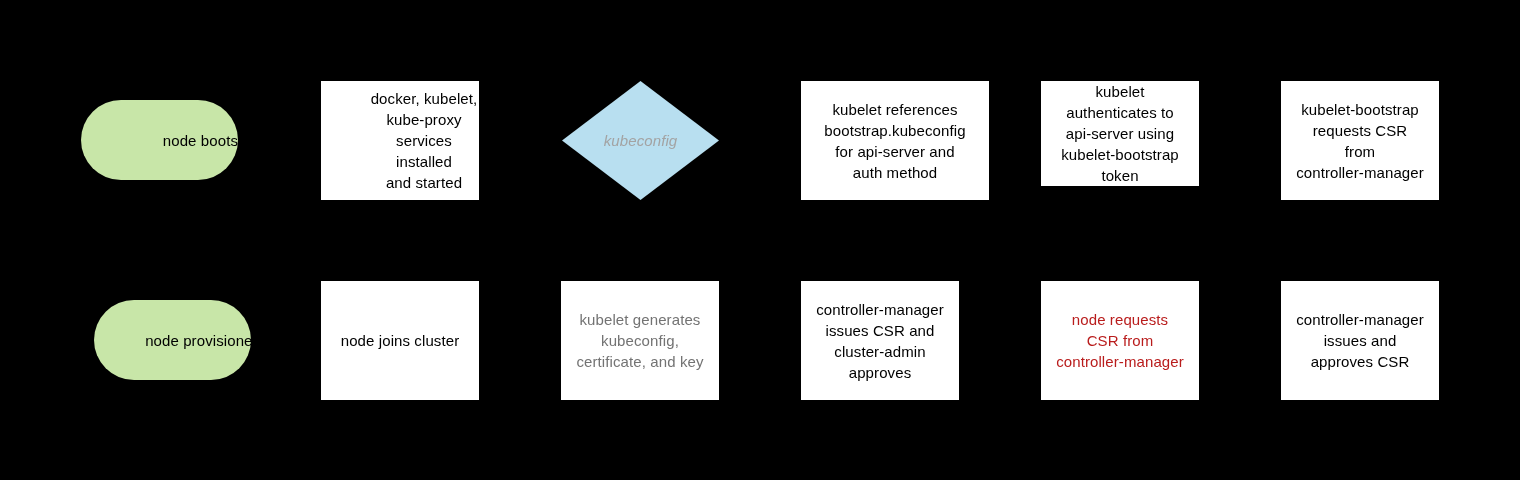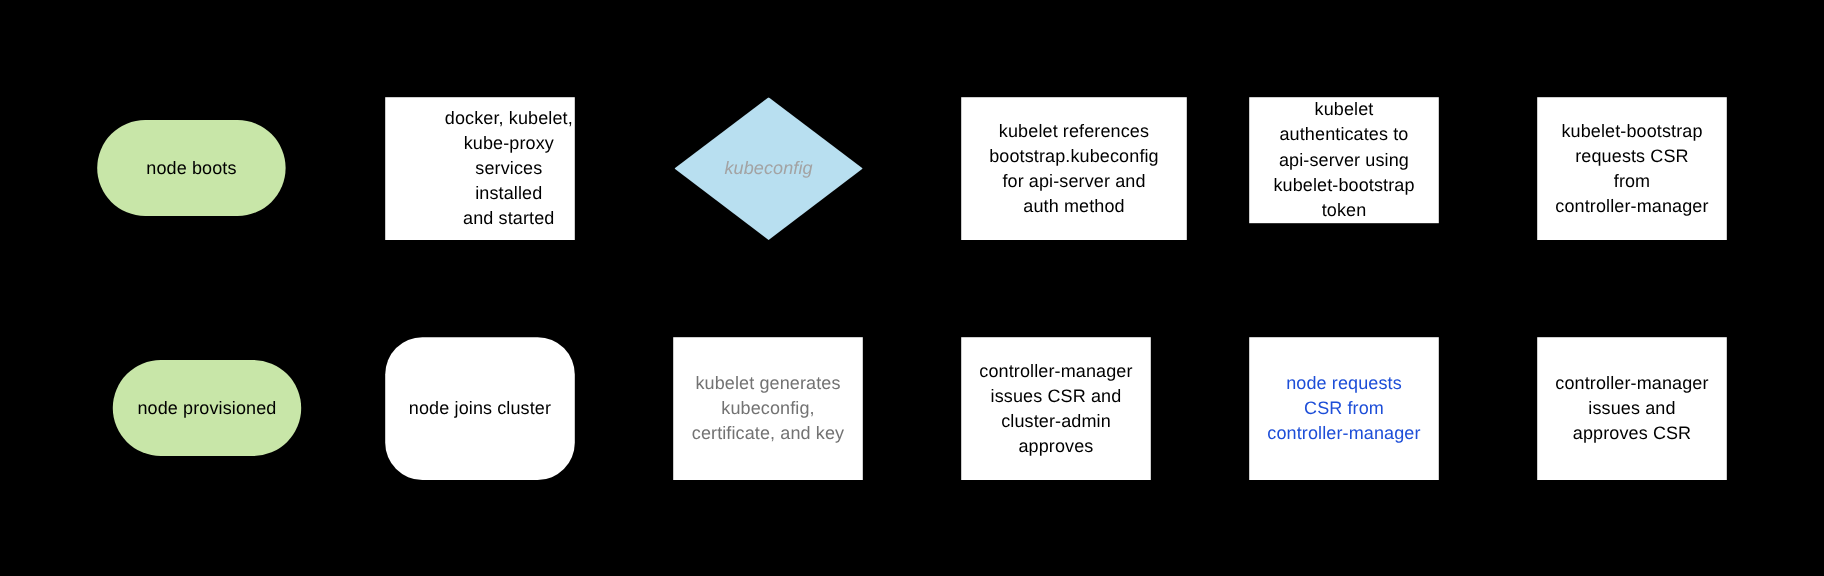--- a/index.html
+++ b/index.html
@@ -38,20 +38,21 @@
 
   
   .shape-rect {
     background: #ffffff;
   }
 
   
   .shape-pill {
     background: #c8e6a8;
     border-radius: 42px;
+    text-align: right;
   }
 
   
   .shape-diamond {
     background: transparent;
   }
   .shape-diamond .diamond-fill {
     position: absolute;
     left: 0;
     top: 0;
@@ -99,28 +100,28 @@
 api-server using
 kubelet-bootstrap
 token</span></div>
       <div class="node shape-rect" style="left: 1281px; top: 81px; width: 158px; height: 119px; background: rgb(255, 255, 255); color: rgb(0, 0, 0);"><span class="node-label">kubelet-bootstrap
 requests CSR
 from
 controller-manager</span></div>
     </div>
     <div style="position: absolute; left: 0px; top: 0px; width: 100%; height: 100%;">
       <div class="node shape-pill overflow" style="left: 94px; top: 300px; width: 157px; height: 80px; background: rgb(200, 230, 168); color: rgb(0, 0, 0);"><span class="node-label">node provisioned</span></div>
-      <div class="node shape-rect" style="left: 321px; top: 281px; width: 158px; height: 119px; background: rgb(255, 255, 255); color: rgb(0, 0, 0); border-radius: 31px;"><span class="node-label">node joins cluster</span></div>
+      <div class="node shape-rect" style="left: 321px; top: 281px; width: 158px; height: 119px; background: rgb(255, 255, 255); color: rgb(0, 0, 0);"><span class="node-label">node joins cluster</span></div>
       <div class="node shape-rect" style="left: 561px; top: 281px; width: 158px; height: 119px; background: rgb(255, 255, 255); color: #737373;"><span class="node-label">kubelet generates
 kubeconfig,
 certificate, and key</span></div>
       <div class="node shape-rect" style="left: 801px; top: 281px; width: 158px; height: 119px; background: rgb(255, 255, 255); color: rgb(0, 0, 0);"><span class="node-label">controller-manager
 issues CSR and
 cluster-admin
 approves</span></div>
-      <div class="node shape-rect" style="left: 1041px; top: 281px; width: 158px; height: 119px; background: rgb(255, 255, 255); color: #1d4ed8;"><span class="node-label">node requests
+      <div class="node shape-rect" style="left: 1041px; top: 281px; width: 158px; height: 119px; background: rgb(255, 255, 255); color: #b91c1c;"><span class="node-label">node requests
 CSR from
 controller-manager</span></div>
       <div class="node shape-rect" style="left: 1281px; top: 281px; width: 158px; height: 119px; background: rgb(255, 255, 255); color: rgb(0, 0, 0);"><span class="node-label">controller-manager
 issues and
 approves CSR</span></div>
     </div>
   </div>
 
 </body></html>

